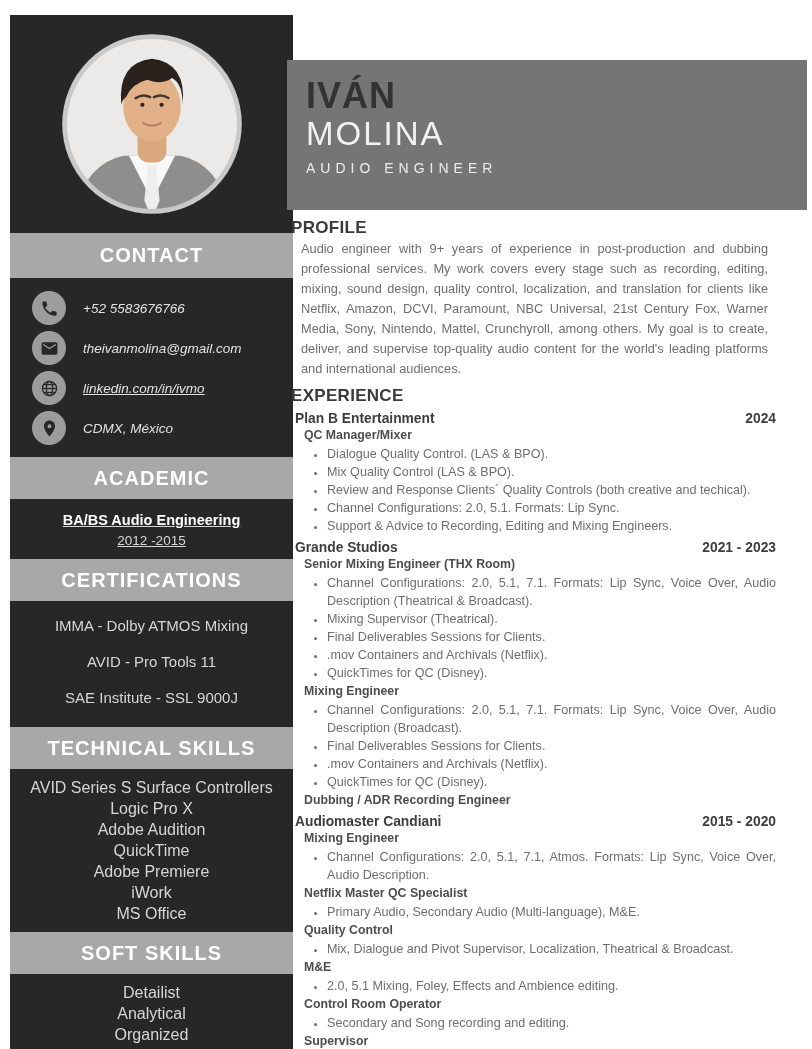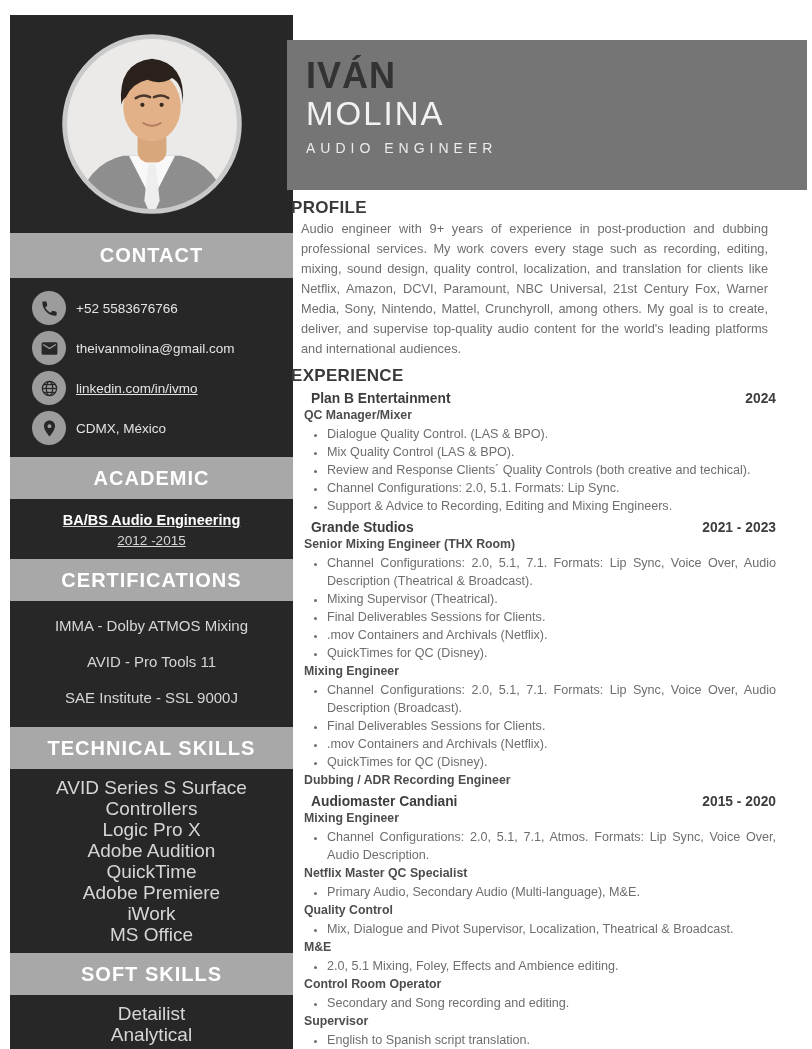--- a/index.html
+++ b/index.html
@@ -8,49 +8,49 @@
   .page { position:relative; width:812px; height:1049px; background:#ffffff; overflow:hidden; }
 
   
   .sidebar { position:absolute; left:10px; top:15px; width:283px; height:1034px; background:var(--sidebar-bg,#272727); }
   .photo-block { height:218px; display:flex; align-items:center; justify-content:center; }
   .side-banner { background:var(--banner-bg,#a8a8a8); height:42px; display:flex; align-items:center; justify-content:center;
                  color:#ffffff; font-weight:700; font-size:20px; letter-spacing:1px; }
   .side-banner.tall { height:45px; }
 
   .contact-list { padding:13px 8px 6px 22px; }
-  .contact-row { display:flex; align-items:center; gap:10px; height:34px; margin-bottom:6px; }
+  .contact-row { display:flex; align-items:center; gap:17px; height:34px; margin-bottom:6px;font-style:italic; }
   .icon-circle { width:34px; height:34px; min-width:34px; border-radius:50%; background:#9c9c9c;
                  display:flex; align-items:center; justify-content:center; }
   .icon-circle svg { width:19px; height:19px; fill:#272727; }
   .icon-circle svg.strokeicon { fill:none; stroke:#272727; stroke-width:1.6; }
   .contact-text { color:#e3e3e3; font-size:13.5px; }
   .contact-text.link { text-decoration:underline; cursor:pointer; }
 
   .academic-block { text-align:center; color:#d6d6d6; font-size:13.5px; line-height:20px; padding:10px 4px 8px;text-decoration:underline; }
   .academic-degree { color:#ffffff; font-weight:700; font-size:14.5px; line-height:22px; }
 
   .cert-list { text-align:center; color:#d6d6d6; font-size:15px; padding:16px 4px 2px; }
   .cert-item { margin-bottom:19px; }
 
-  .skills-list { text-align:center; color:#d6d6d6; font-size:19px; line-height:21px; padding:8px 4px 8px; }
+  .skills-list { text-align:center; color:#d6d6d6; font-size:16px; line-height:21px; padding:8px 4px 8px; }
 
   
   .main { position:absolute; left:287px; top:0; width:525px; height:1049px; }
-  .header-block { margin-top:40px; margin-right:5px; height:150px; background:var(--header-bg,#757575); padding:17px 0 0 19px; }
+  .header-block { margin-top:60px; margin-right:5px; height:150px; background:var(--header-bg,#757575); padding:17px 0 0 19px; }
   .name-first { font-size:36px; font-weight:800; color:#333333; letter-spacing:1px; line-height:38px; }
   .name-last  { font-size:33px; font-weight:400; color:#f2f2f2; letter-spacing:2px; line-height:38px; }
   .name-title { font-size:14px; color:#ececec; letter-spacing:5px; margin-top:7px; }
 
   .content { padding:5px 36px 0 4px; }
   .section-heading { font-size:17px; font-weight:800; color:#3a3a3a; letter-spacing:0.3px; line-height:21px; margin-top:2px; }
   .profile-text { margin:1px 8px 6px 10px; font-size:12.8px; color:#6e6e6e; line-height:20px; text-align:justify; }
 
   .job-header { display:flex; justify-content:space-between; align-items:baseline;
-                margin:5px 0 1px 20px; font-weight:700; font-size:13.8px; color:#3d3d3d; }
+                margin:5px 0 1px 4px; font-weight:700; font-size:13.8px; color:#3d3d3d; }
   .job-dates { font-weight:700; }
   .role-title { font-weight:700; font-size:12.3px; color:#4d4d4d; line-height:17px; margin:1px 0 1px 13px; }
   .bullets { list-style:disc; margin:0; padding-left:36px; }
   .bullets li { font-size:12.6px; color:#6e6e6e; line-height:18px; text-align:justify; }
   .bullets li::marker { color:#6e6e6e; font-size:0.85em; }
 </style>
 </head>
 <body>
 
 <div class="page">

